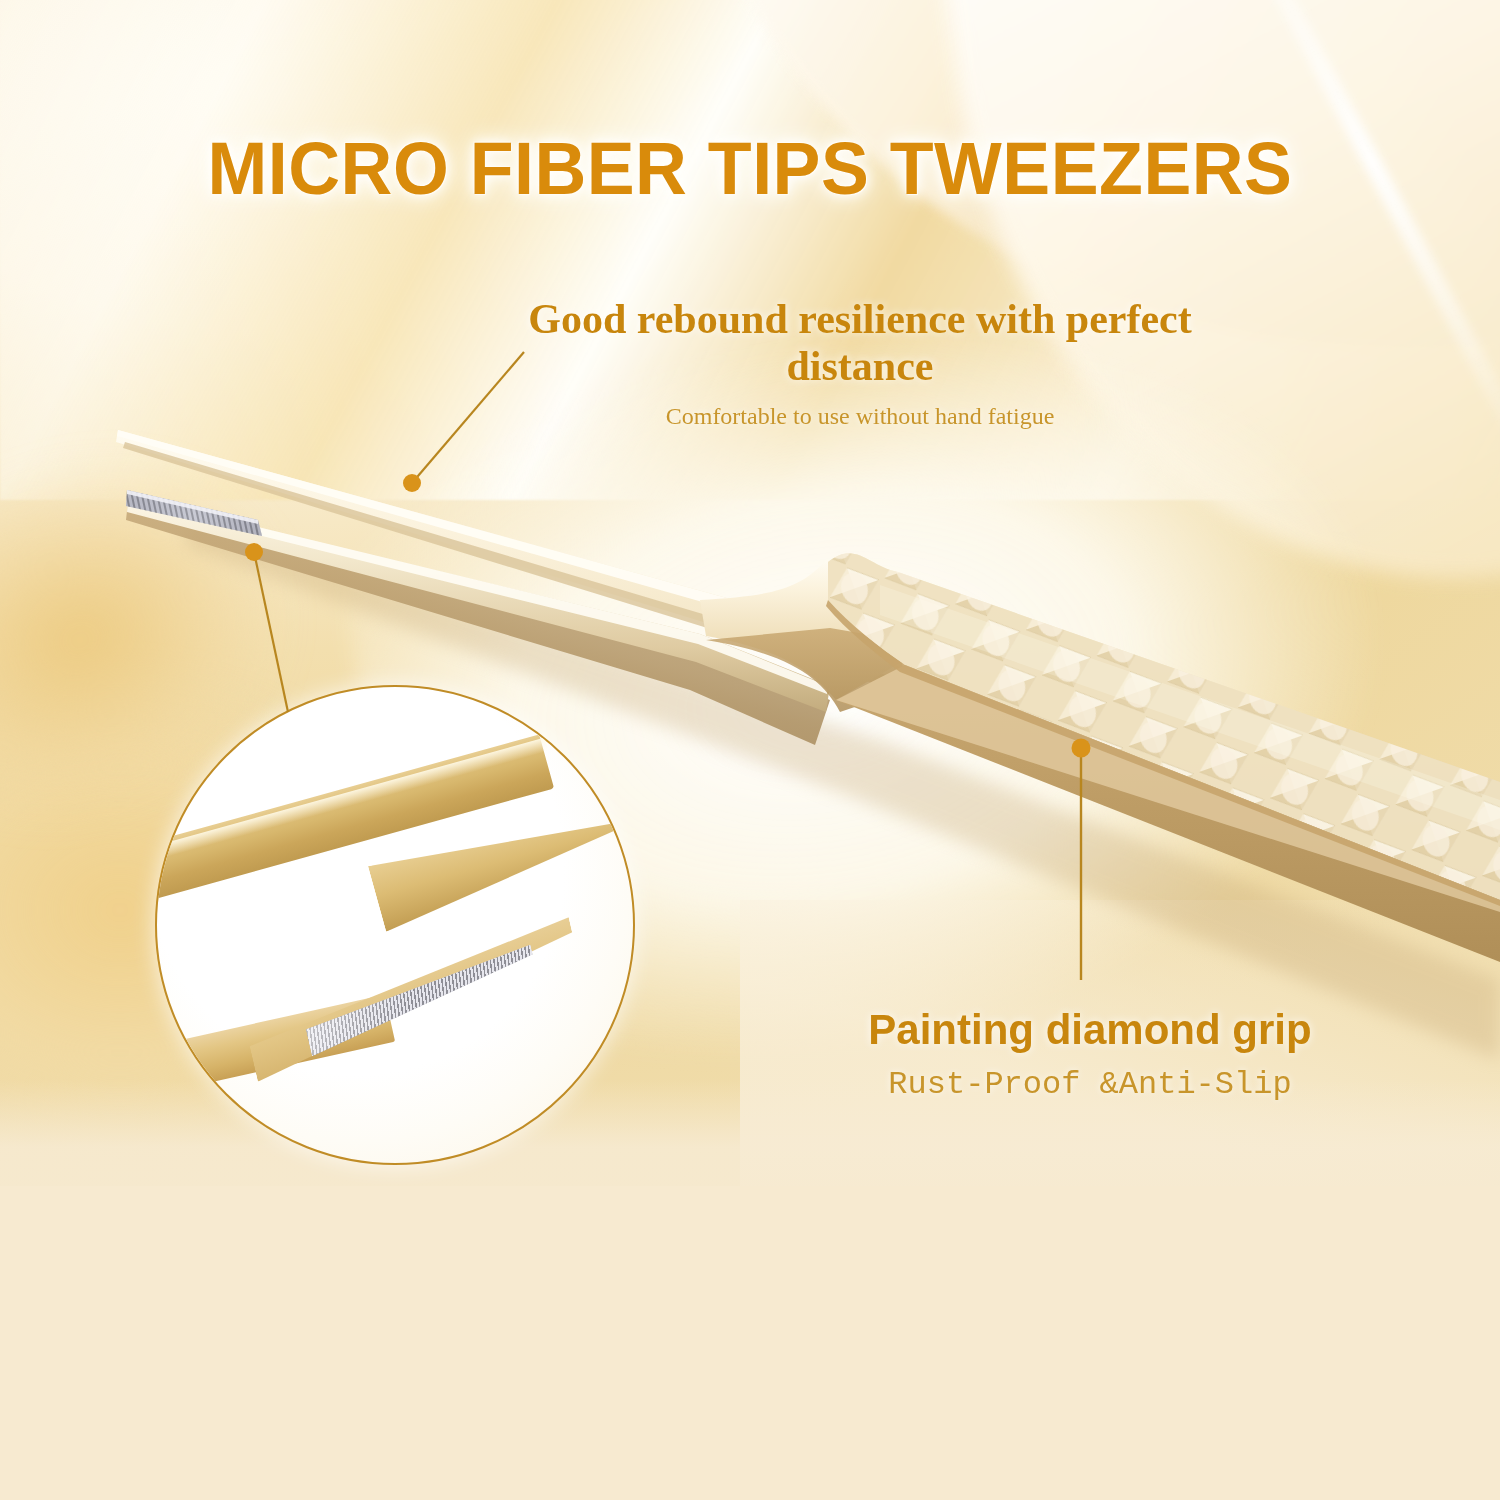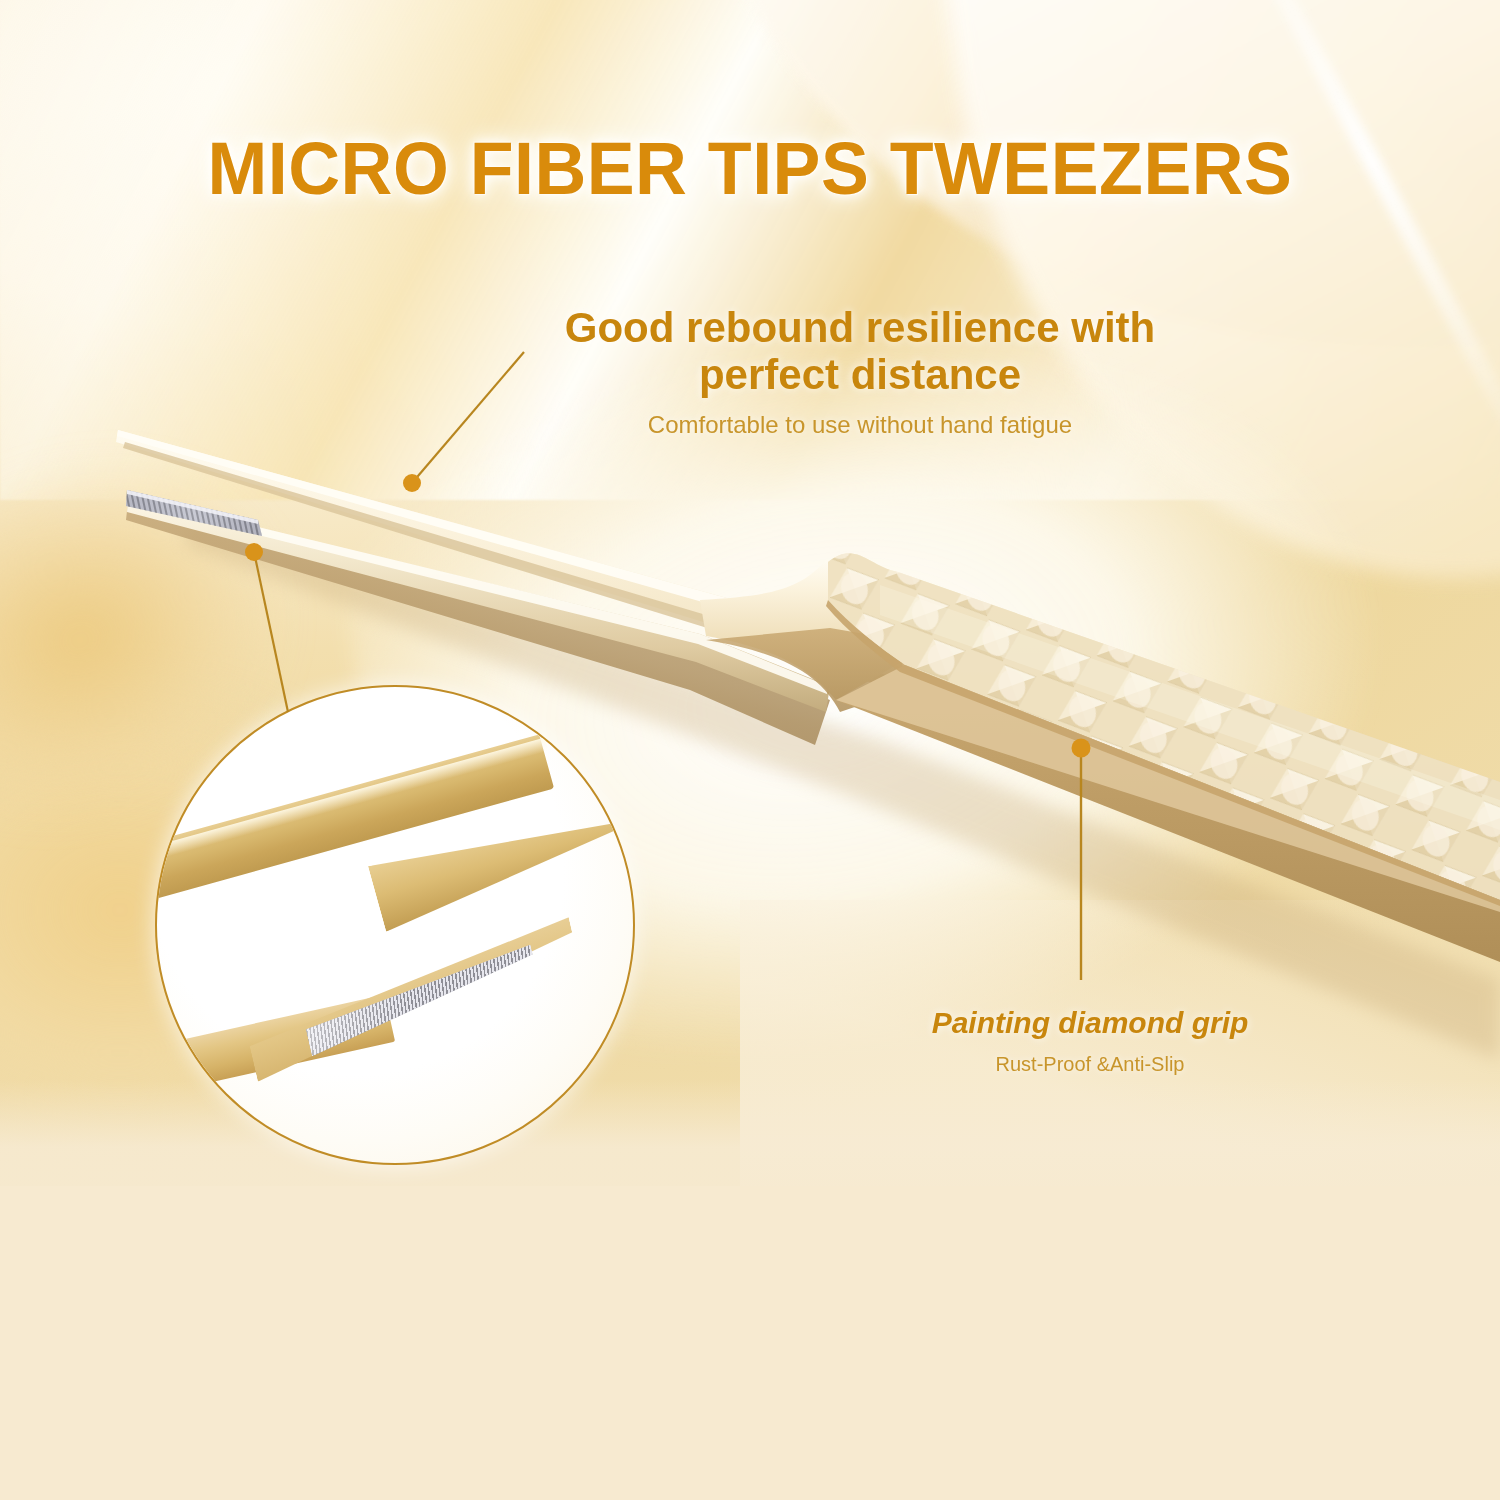--- a/index.html
+++ b/index.html
@@ -120,30 +120,30 @@
     line-height:1.12;
     text-shadow:0 0 8px rgba(255,255,255,.85);
   }
   .callout .sub{
     color:#C8952B;
     line-height:1.22;
     text-shadow:0 0 7px rgba(255,255,255,.8);
   }
 
   #callout-rebound{
-    left:500px; top:304px; width:720px; text-align:center;
+    left:500px; top:296px; width:720px; text-align:center;font-family:Liberation Serif, serif;
   }
   #callout-rebound .head{ font-size:42px; }
   #callout-rebound .sub{ font-size:24px; margin-top:12px; }
 
   #callout-grip{
     left:780px; top:1006px; width:620px; text-align:center;
   }
-  #callout-grip .head{ font-size:30px;font-style:italic; }
-  #callout-grip .sub{ font-size:20px; margin-top:12px; }
+  #callout-grip .head{ font-size:42px; }
+  #callout-grip .sub{ font-size:32px; margin-top:12px;font-family:Liberation Mono, monospace; }
 
   #callout-tip{
     left:60px; top:1222px; width:680px; text-align:center;
   }
   #callout-tip .head{ font-size:42px; }
   #callout-tip .sub{ font-size:32px; margin-top:12px; }
 
   
   .leader-svg{ position:absolute; inset:0; width:1500px; height:1500px; pointer-events:none; }
 

